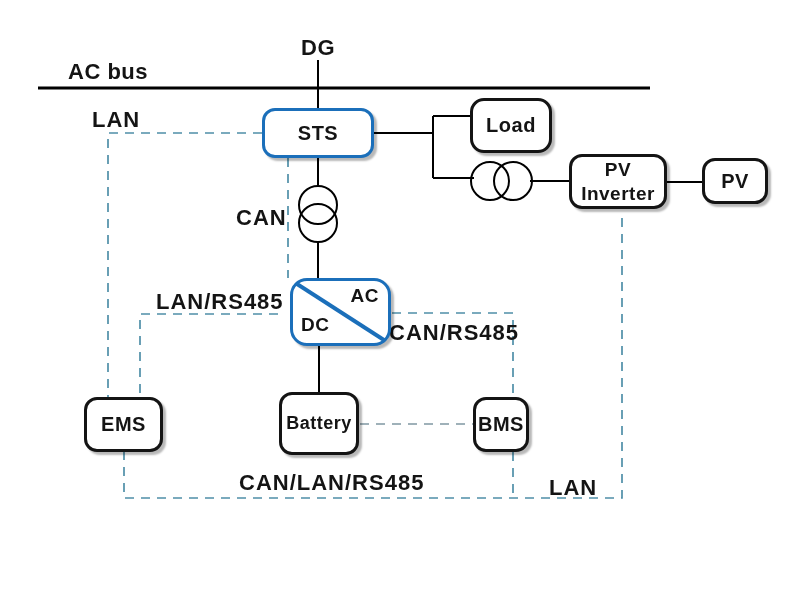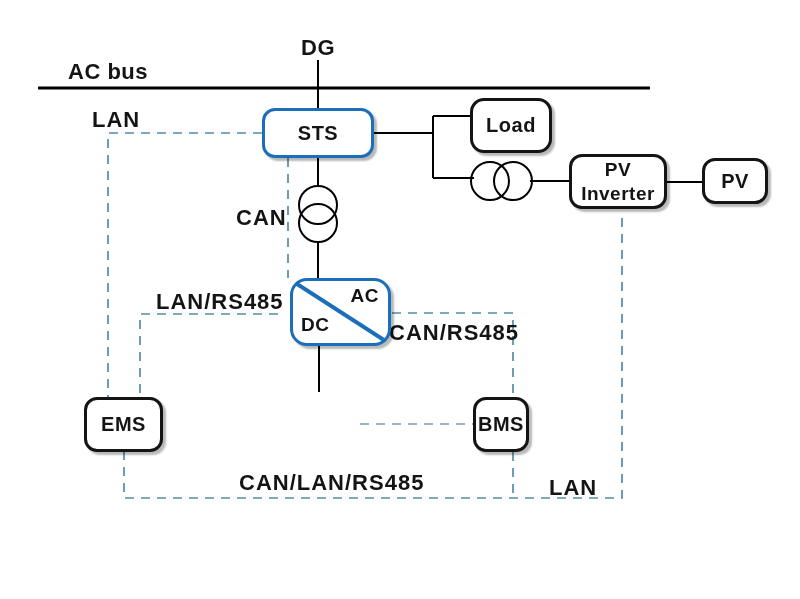--- a/index.html
+++ b/index.html
@@ -115,20 +115,23 @@
   </div>
 
   <div class="node blue node-acdc">
     <svg class="diag" viewBox="0 0 76 62" preserveAspectRatio="none" xmlns="http://www.w3.org/2000/svg">
       <line x1="2" y1="2" x2="74" y2="60" stroke="#1b6fba" stroke-width="3.6"></line>
     </svg>
     <span class="ac">AC</span>
     <span class="dc">DC</span>
   </div>
 
+  <div class="node node-battery">
+    <span>Battery</span>
+  </div>
 
   <div class="node node-ems">
     <span>EMS</span>
   </div>
 
   <div class="node node-bms">
     <span>BMS</span>
   </div>
 
 </div>

